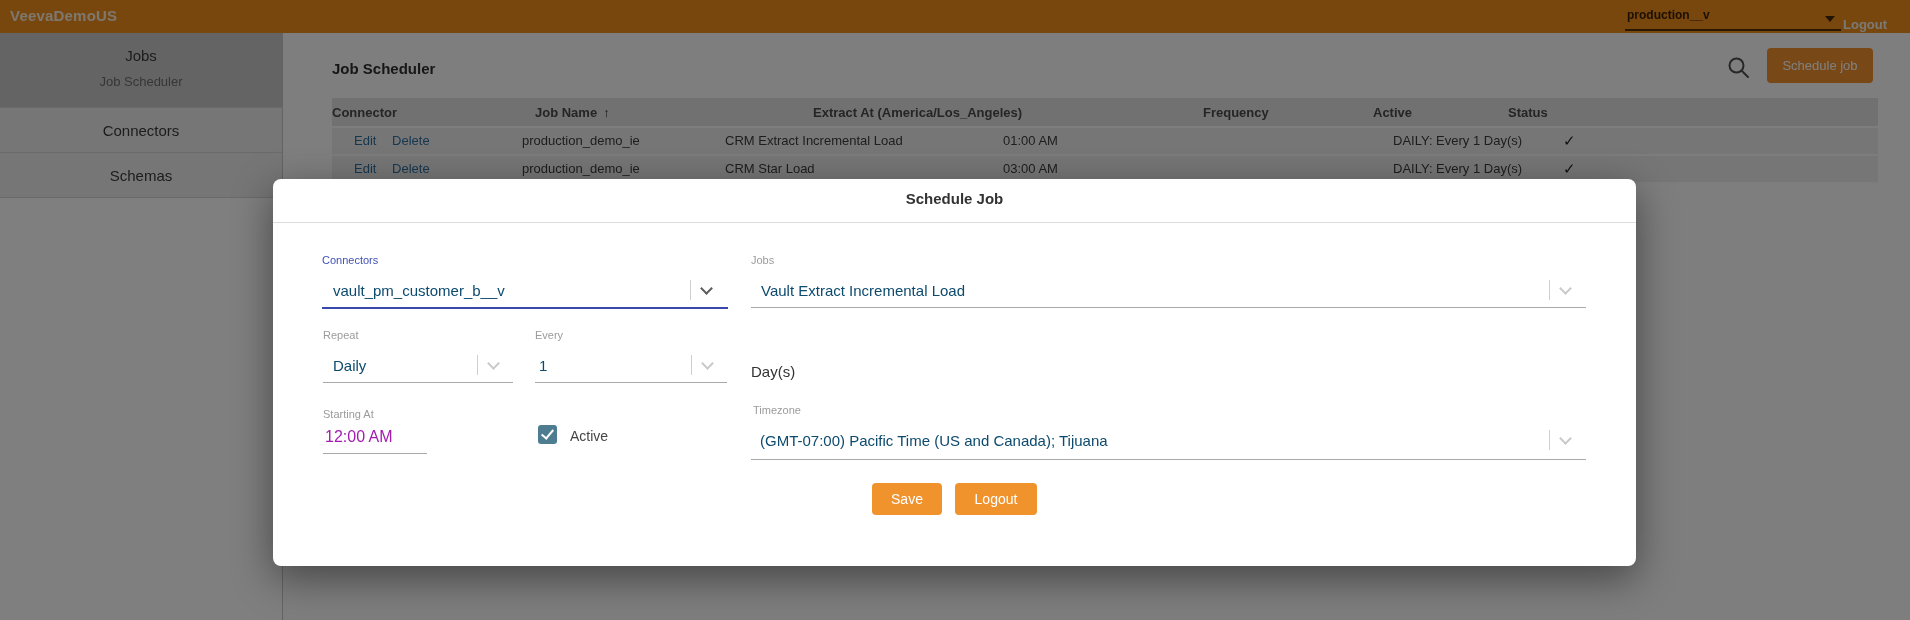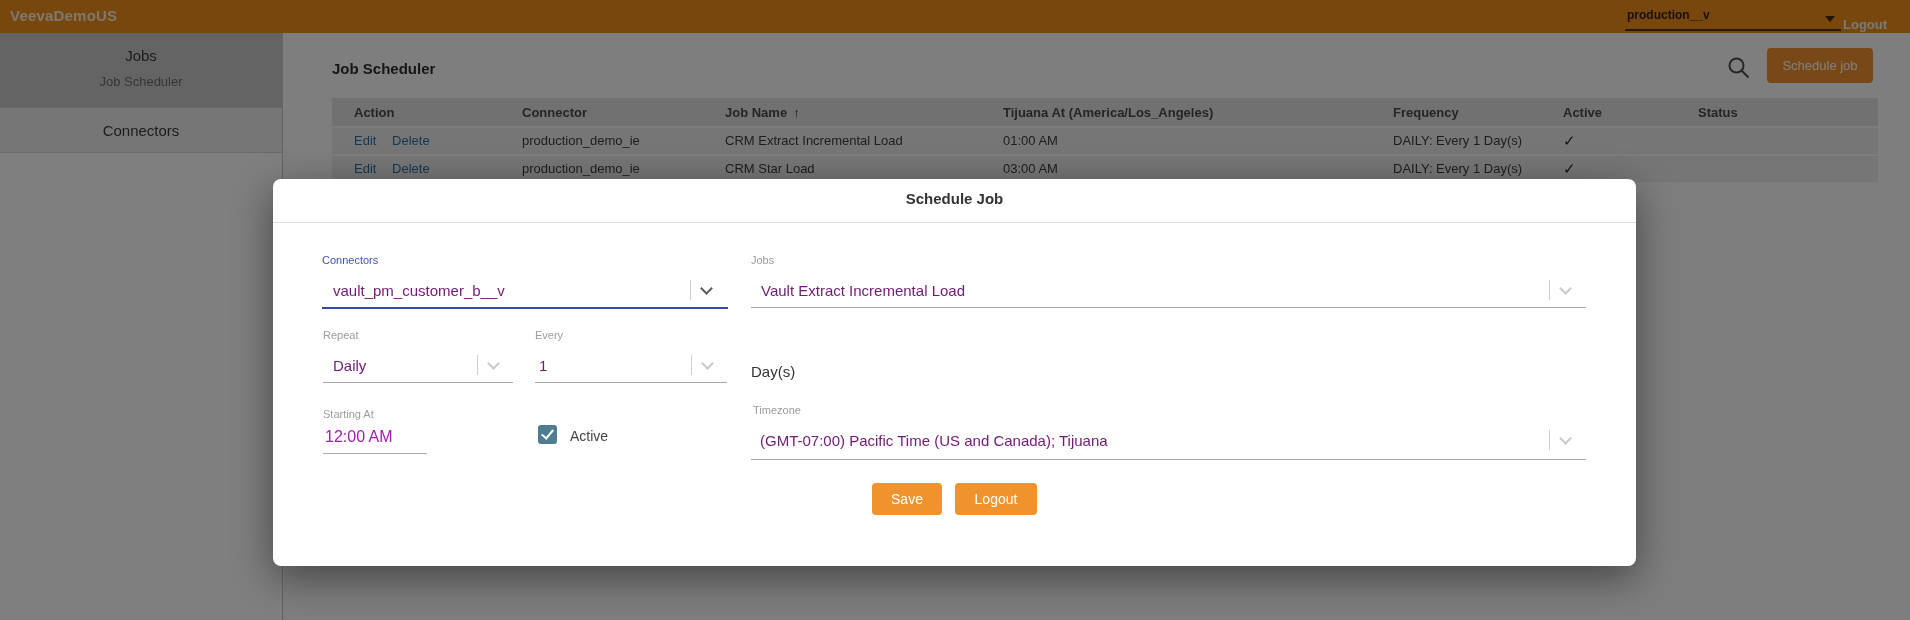--- a/index.html
+++ b/index.html
@@ -60,21 +60,21 @@
   .modal { position:absolute; left:273px; top:179px; width:1363px; height:387px;
            background:#fff; border-radius:8px; z-index:10;
            box-shadow:0 12px 40px rgba(0,0,0,0.45); }
   .modal-title { position:absolute; left:0; top:11px; width:100%; text-align:center;
                  font-size:15px; font-weight:bold; color:#333; }
   .modal-divider { position:absolute; left:0; top:43px; width:100%; height:1px;
                    background:#dcdcdc; }
 
   .f-label { position:absolute; font-size:11px; color:#9b9b9b; }
   .f-label.accent { color:#3f51b5; }
-  .f-value { position:absolute; font-size:15px; color:#701a75; white-space:nowrap; }
+  .f-value { position:absolute; font-size:15px; color:#0c4a6e; white-space:nowrap; }
   .f-line { position:absolute; height:1px; background:#a9a9a9; }
   .f-line.accent { height:2px; background:#3949ab; }
   .f-divider { position:absolute; width:1px; height:20px; background:#cfcfcf; }
   .chev { position:absolute; width:9px; height:9px; border-right:2px solid #c9c9c9;
           border-bottom:2px solid #c9c9c9; transform:rotate(45deg); }
   .chev.dark { border-color:#5a5a5a; }
   .field-zone { position:absolute; cursor:pointer; }
 
   .checkbox { position:absolute; left:265px; top:246px; width:19px; height:19px;
               background:#4e7d92; border-radius:3px; cursor:pointer; }
@@ -102,41 +102,43 @@
 </div>
 
 <div class="sidebar">
   <div class="side-item side-item-jobs selected">
     <div class="side-label">Jobs</div>
     <div class="side-sub">Job Scheduler</div>
   </div>
   <div class="side-item side-item-single">
     <span class="side-label">Connectors</span>
   </div>
+  <div class="side-item side-item-single">
+    <span class="side-label">Schemas</span>
+  </div>
 </div>
 
 <div class="main">
   <div class="page-title">Job Scheduler</div>
 
   <div class="search-btn">
     <svg width="26" height="26" viewBox="0 0 26 26">
       <circle cx="10.5" cy="10.5" r="7" fill="none" stroke="#4f4f4f" stroke-width="2"></circle>
       <line x1="15.7" y1="15.7" x2="22" y2="22" stroke="#4f4f4f" stroke-width="2" stroke-linecap="round"></line>
     </svg>
   </div>
   <button class="schedule-btn">Schedule job</button>
 
   <div class="jobs-table">
     <div class="t-row t-head">
-      <div class="c0">Action</div>
       <div class="c1">Connector</div>
       <div class="c2">
         <span>Job Name</span><span class="sort-arrow">↑</span>
       </div>
-      <div class="c3">Tijuana At (America/Los_Angeles)</div>
+      <div class="c3">Extract At (America/Los_Angeles)</div>
       <div class="c4">Frequency</div>
       <div class="c5">Active</div>
       <div class="c6">Status</div>
     </div>
 
     <div class="t-row">
       <div class="c0">
         <span class="link">Edit</span>
         <span class="link">Delete</span>
       </div>

